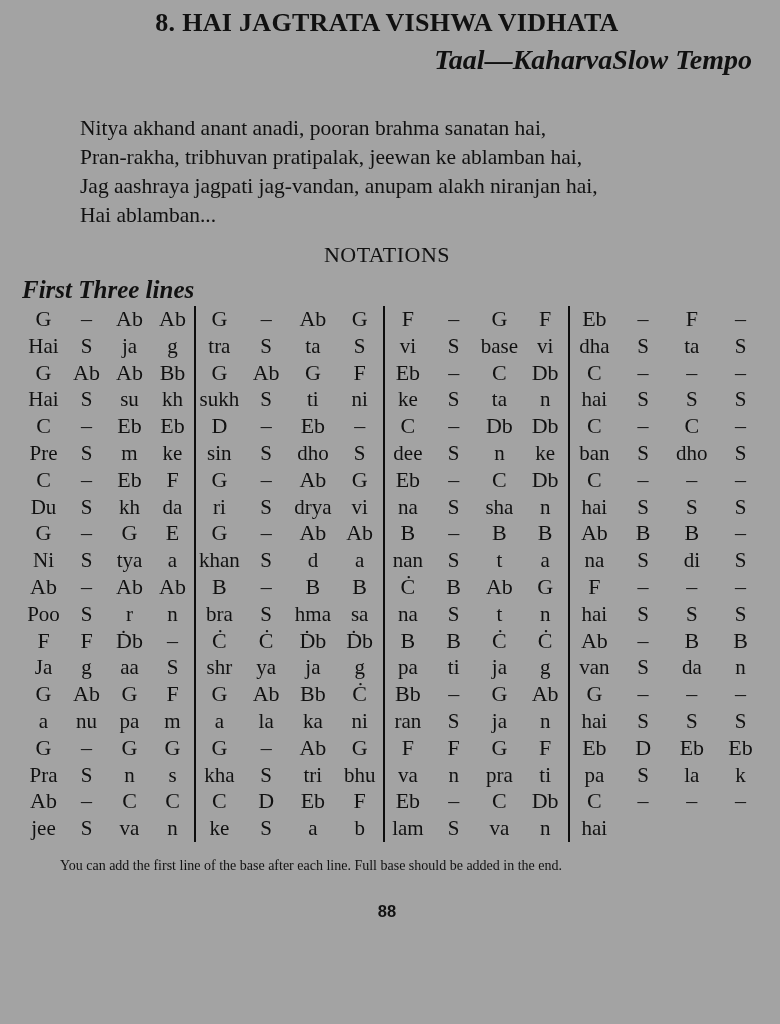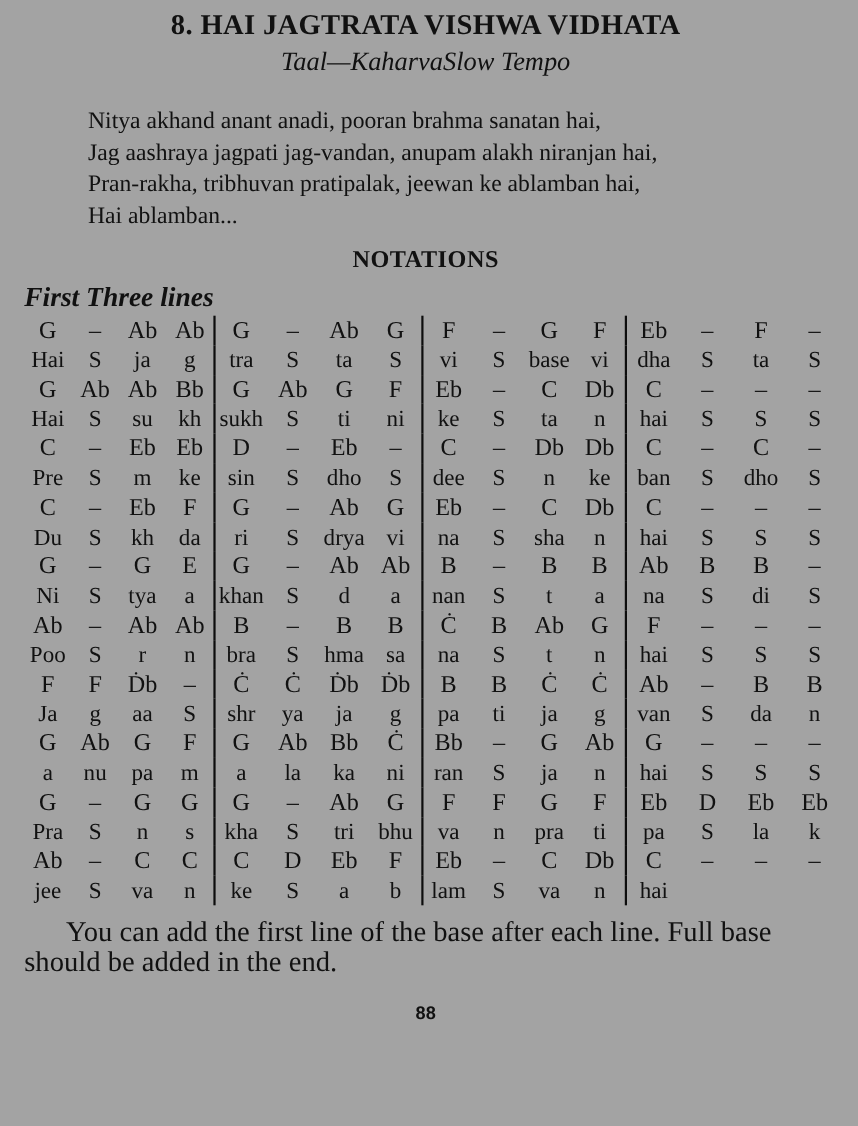--- a/index.html
+++ b/index.html
@@ -20,36 +20,36 @@
   }
   .title {
     font-size: 26px;
     font-weight: bold;
     text-align: center;
     margin: 2px 0 6px 0;
     letter-spacing: 0.3px;
   }
   .meta-row {
     display: flex;
-    justify-content: center;
-    font-size: 24px;
-    font-weight: normal;
+    justify-content: flex-end;
+    font-size: 28px;
+    font-weight: bold;
     font-style: italic;
     margin: 4px 0 6px 0;
   }
   .verse {
     margin-left: 58px;
     font-size: 21.5px;
     line-height: 29px;
   }
-  .verse.v2 { margin-top: 24px; }
+  .verse.v2 { margin-top: 38px; }
   .notations-heading {
     text-align: center;
     font-size: 22px;
-    font-weight: bold;
+    font-weight: normal;
     letter-spacing: 0.5px;
     margin: 12px 0 8px 0;
   }
   .section-heading {
     font-size: 25px;
     font-weight: bold;
     font-style: italic;
     margin: 4px 0 2px 0;
   }
   .notation-table {
@@ -73,21 +73,21 @@
   }
   .ncell {
     flex: 1 1 0;
     text-align: center;
     white-space: nowrap;
   }
   .nrow.notes .ncell { font-size: 22px; }
   .nrow.lyrics .ncell { font-size: 21px; }
   .ncell.sus { font-size: 15.5px; }
   .footnote {
-    font-size: 26px;
+    font-size: 14px;
     line-height: 28.5px;
     text-indent: 38px;
     margin: 10px 0 0 0;
     max-width: 740px;
   }
   .page-number {
     text-align: center;
     font-family: "Liberation Sans", "DejaVu Sans", sans-serif;
     font-size: 16.5px;
     font-weight: bold;
@@ -102,22 +102,22 @@
   <div class="title">8. HAI JAGTRATA VISHWA VIDHATA</div>
 
   <div class="meta-row">
     <span>Taal—Kaharva</span>
     <span>Slow Tempo</span>
   </div>
 
 
   <div class="verse v2">
       <div class="vline">Nitya akhand anant anadi, pooran brahma sanatan hai,</div>
+      <div class="vline">Pran-rakha, tribhuvan pratipalak, jeewan ke ablamban hai,</div>
       <div class="vline">Jag aashraya jagpati jag-vandan, anupam alakh niranjan hai,</div>
-      <div class="vline">Pran-rakha, tribhuvan pratipalak, jeewan ke ablamban hai,</div>
       <div class="vline">Hai ablamban...</div>
     </div>
 
   <div class="notations-heading">NOTATIONS</div>
 
   <div>
     <div class="section-heading">First Three lines</div>
     <div class="notation-table">
         <div class="nrow notes">
           <div class="ngroup g0">

